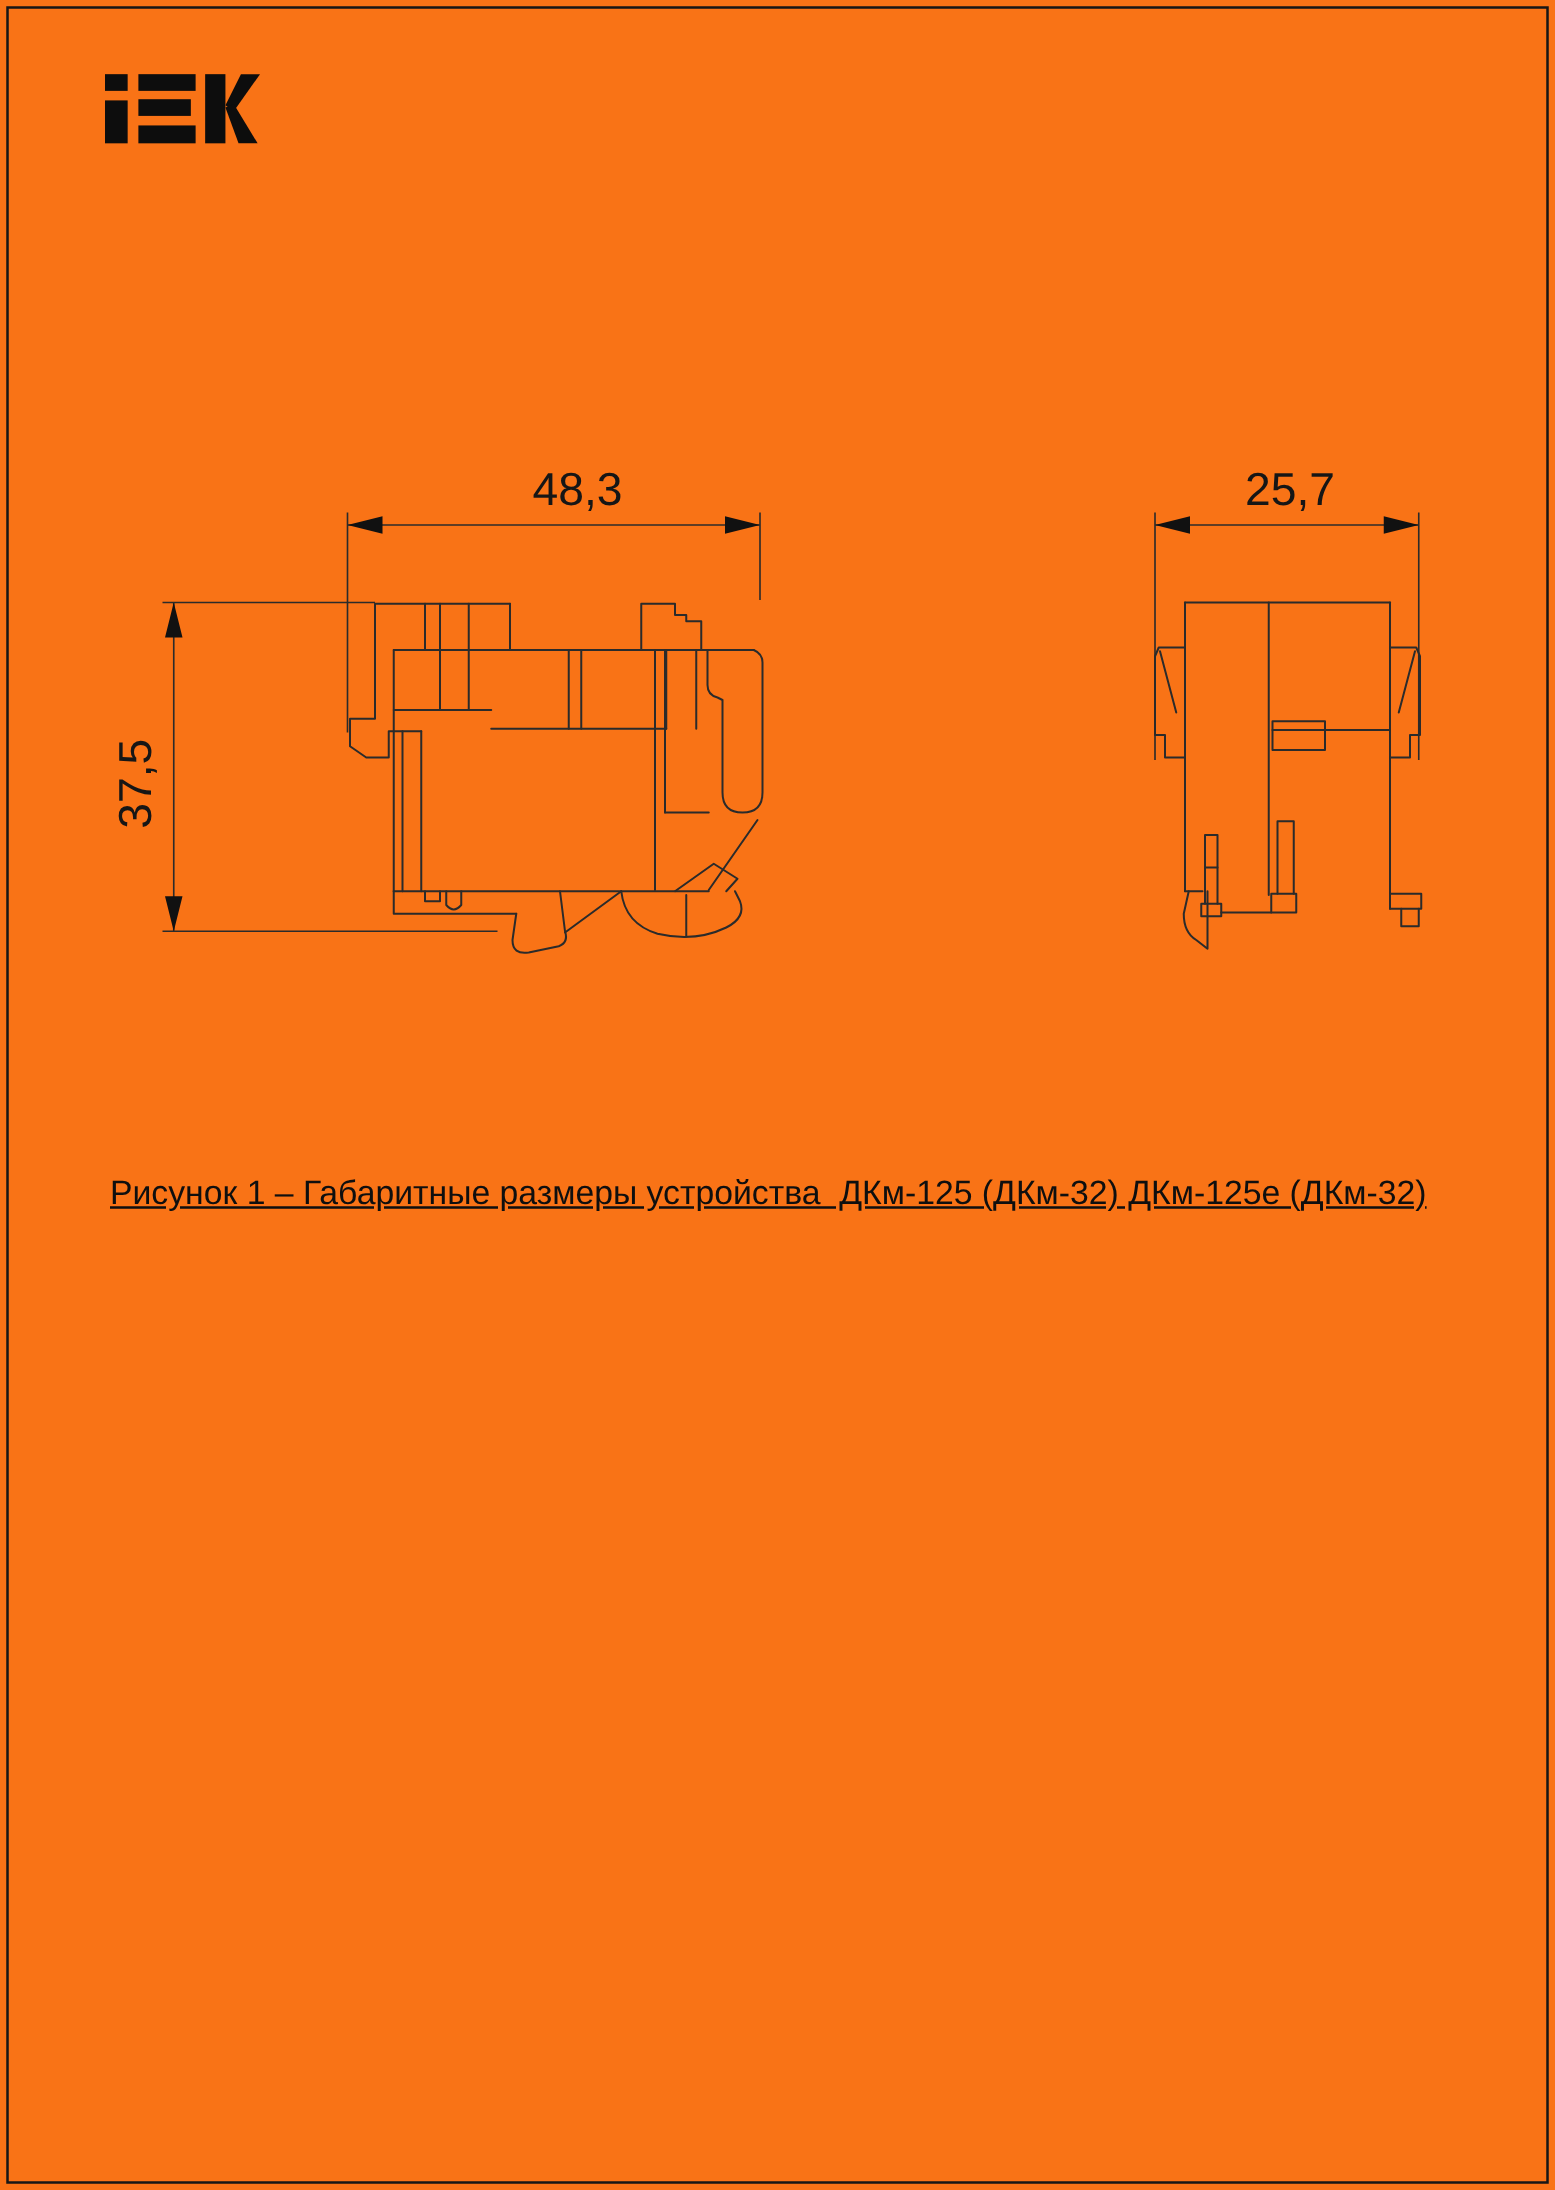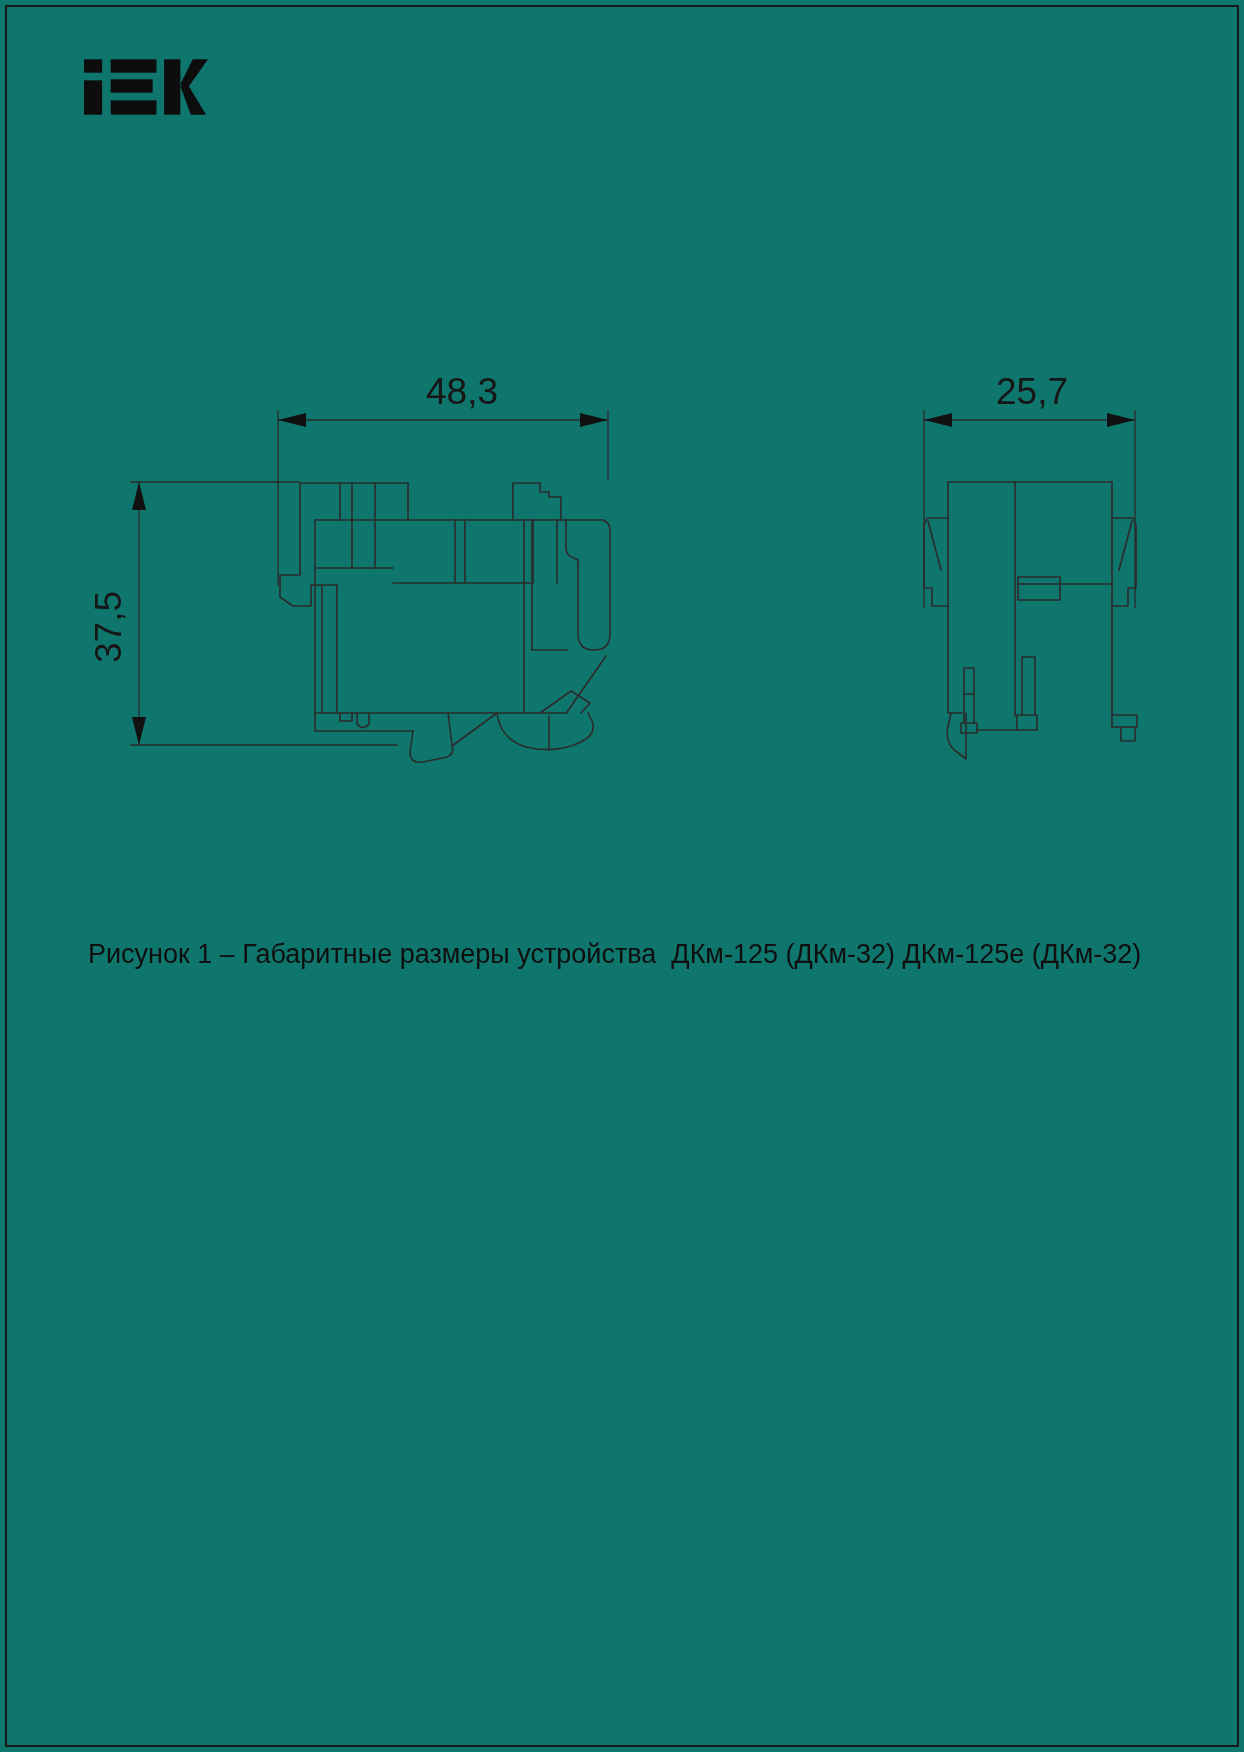--- a/index.html
+++ b/index.html
@@ -1,26 +1,26 @@
 <!DOCTYPE html>
 <html><head>
 <meta charset="utf-8">
 <style>
   html,body{margin:0;padding:0;background:#e9e9e9;}
-  .page{position:relative;width:1244px;height:1752px;background:#0f766e;overflow:hidden;
+  .page{position:relative;width:1244px;height:1752px;background:#f97316;overflow:hidden;
         font-family:"Liberation Sans",sans-serif;color:#111;}
   .frame{position:absolute;inset:5px;border:2px solid #161616;pointer-events:none;}
   .logo{position:absolute;left:84px;top:58px;width:124px;height:58px;}
   .drawing{position:absolute;inset:0;width:100%;height:100%;}
   .lines path, .lines line{fill:none;stroke:#2b2b2b;stroke-width:1.6;stroke-linejoin:round;stroke-linecap:round;}
   .dims path{fill:none;stroke:#2b2b2b;stroke-width:1.3;}
   .dims polygon{fill:#111;stroke:none;}
   .dims text{fill:#161616;font-family:"Liberation Sans",sans-serif;font-size:37px;}
   .caption{position:absolute;left:88px;top:938px;width:1080px;font-size:27px;line-height:1.25;
-           color:#0f0f0f;white-space:pre-wrap;}
+           color:#0f0f0f;white-space:pre-wrap;text-decoration:underline;}
 </style>
 </head>
 <body>
 
 <div class="page">
   <div class="frame"></div>
 
   <svg class="logo" viewBox="0 0 130 58" aria-label="IEK">
     <g fill="#0d0d0d">
       <rect x="0" y="0" width="19" height="14"></rect>

